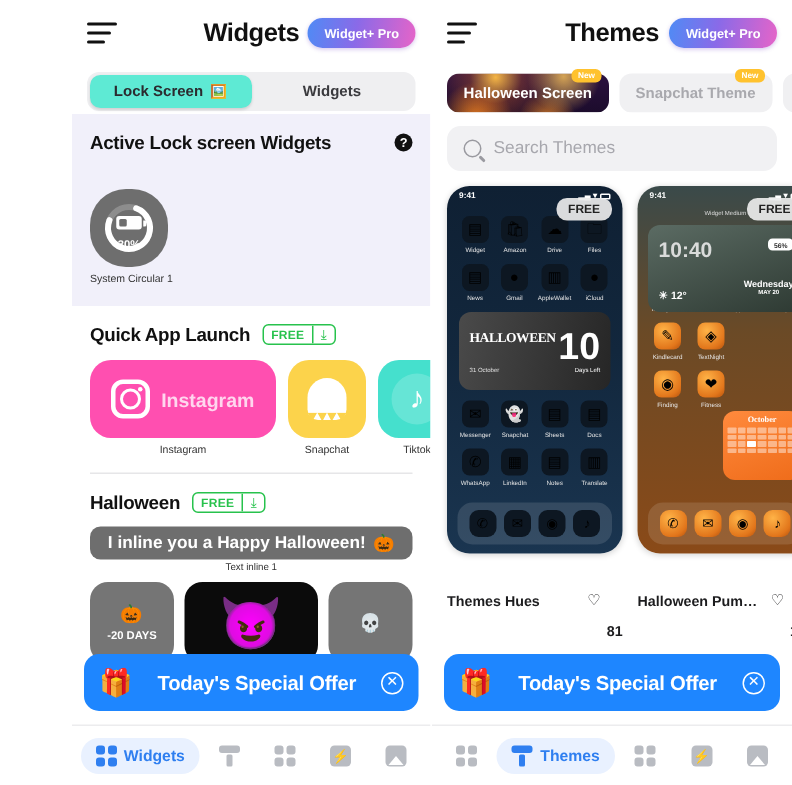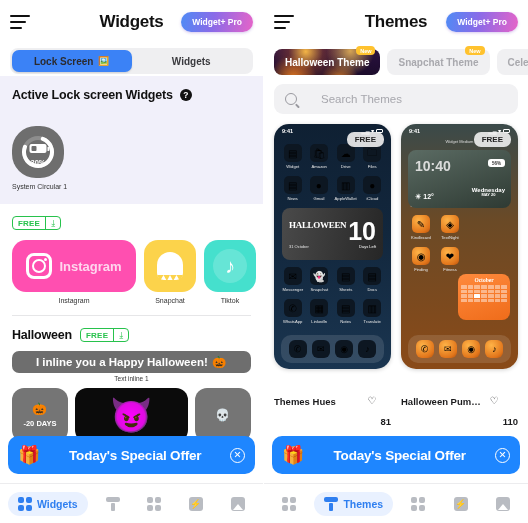--- a/index.html
+++ b/index.html
@@ -2,21 +2,21 @@
 <html><head>
 <meta charset="utf-8">
 <style>
   * { box-sizing: border-box; margin: 0; padding: 0; }
   html, body {
     width: 528px; height: 523px;
     font-family: "Liberation Sans", sans-serif;
     background: #ffffff;
     overflow: hidden;
   }
-  .app { display: flex; width: 528px; height: 481px; }
+  .app { display: flex; width: 528px; height: 481px; padding-left: 48px; }
   .pane { width: 264px; height: 523px; position: relative; background:#fff; overflow: hidden; }
   .pane.left { border-right: 1px solid #ffffff; }
 
   
   .hdr {
     height: 44px; display: flex; align-items: center;
     padding: 0 10px; background:#fff; position: relative;
   }
   .burger { width: 20px; height: 14px; display:flex; flex-direction:column; justify-content:space-between; cursor:pointer; }
   .burger i { display:block; height:2.4px; background:#111; border-radius:2px; }
@@ -39,28 +39,28 @@
 
   
   .seg {
     margin: 4px 10px 0; height: 26px; background: #efeff1; border-radius: 8px;
     display:flex; padding: 2px; align-items:stretch;
   }
   .seg > div {
     flex:1; display:flex; align-items:center; justify-content:center; gap:5px;
     font-size:10px; font-weight:700; color:#2b2b2f; border-radius:7px; cursor:pointer;
   }
-  .seg > div.active { background:#3b82f6; box-shadow:0 1px 2px rgba(0,0,0,.13); }
+  .seg > div.active { background:#5eead4; box-shadow:0 1px 2px rgba(0,0,0,.13); }
   .seg > div.inactive { font-weight:600; color:#3a3a3e; }
   .seg-emoji { font-size:9px; }
 
   
   .left-scroll { position:absolute; top:76px; left:0; right:0; bottom:0; overflow:hidden; }
   .active-block { background:#f1f0fa; padding: 12px 12px 14px; }
-  .sec-title { font-size:12.5px; font-weight:800; color:#111; letter-spacing:-0.2px; display:flex; align-items:center; gap:7px;}
+  .sec-title { font-size:12.5px; font-weight:800; color:#111; letter-spacing:-0.2px; display:flex; align-items:center; gap:7px;justify-content:space-between;}
   .qmark {
     width:12px;height:12px;border-radius:50%;background:#111;color:#fff;
     font-size:8.5px;font-weight:700;display:flex;align-items:center;justify-content:center;
   }
   .lw-item { margin-top:12px; width:52px; }
   .lw-tile {
     width:52px;height:52px;border-radius:24px;background:#6e6e6e;
     display:flex;align-items:center;justify-content:center;position:relative;margin-top:24px;
   }
   .ring { position:relative; width:34px; height:34px; }
@@ -174,21 +174,21 @@
       linear-gradient(180deg,#2b1140,#1c0c2c);
   }
   .chip.unsel { background:#f0f0f2; color:#a9a9ae; }
   .chip .new {
     position:absolute; top:-3px; right:5px; background:#ffc22e; color:#fff;
     font-size:5.5px; font-weight:800; padding: 1.5px 4px; border-radius:4px;
   }
 
   .search {
     margin: 9px 10px 0; height:30px; background:#f1f1f3; border-radius:9px;
-    display:flex;align-items:center;gap:24px;padding:0 11px;
+    display:flex;align-items:center;gap:8px;padding:0 11px;
   }
   .mag { width:12px;height:12px;border:1.8px solid #9a9aa0;border-radius:50%;position:relative;flex:none;}
   .mag:after{content:'';position:absolute;right:-4px;bottom:-3px;width:5px;height:1.8px;background:#9a9aa0;transform:rotate(45deg);border-radius:2px;}
   .search-ph { font-size:11.5px;color:#a7a7ad; }
 
   .cards { display:flex; gap:10px; padding: 10px 10px 0; }
   .card { width:117px; }
   .phone {
     width:117px;height:245px;border-radius:15px;position:relative;overflow:hidden;
     box-shadow:0 1px 4px rgba(0,0,0,.18);
@@ -295,20 +295,21 @@
                 </div>
               <div class="ring-label">30%</div>
             </div>
           </div>
           <div class="lw-caption">System Circular 1</div>
         </div>
       </div>
 
       <div class="sec-pad">
         <div class="row-title">
+          <span class="sec-title">Quick App Launch</span>
           <span class="badge-free">
             <span class="t">FREE</span>
             <span class="d">⤓</span>
           </span>
         </div>
 
         <div class="apps">
           <div class="app-col">
             <div class="app-tile tile-wide">
               <span class="ig-glyph"></span>
@@ -406,21 +407,21 @@
           <i></i>
           <i></i>
           <i></i>
         </div>
       <div class="hdr-title">Themes</div>
       <button class="pro-btn">Widget+ Pro</button>
     </div>
 
     <div class="chips">
       <div class="chip sel">
-        <span>Halloween Theme</span>
+        <span>Halloween Screen</span>
         <span class="new">New</span>
       </div>
       <div class="chip unsel">
         <span>Snapchat Theme</span>
         <span class="new">New</span>
       </div>
       <div class="chip unsel">
         <span>Celeb</span>
       </div>
     </div>

